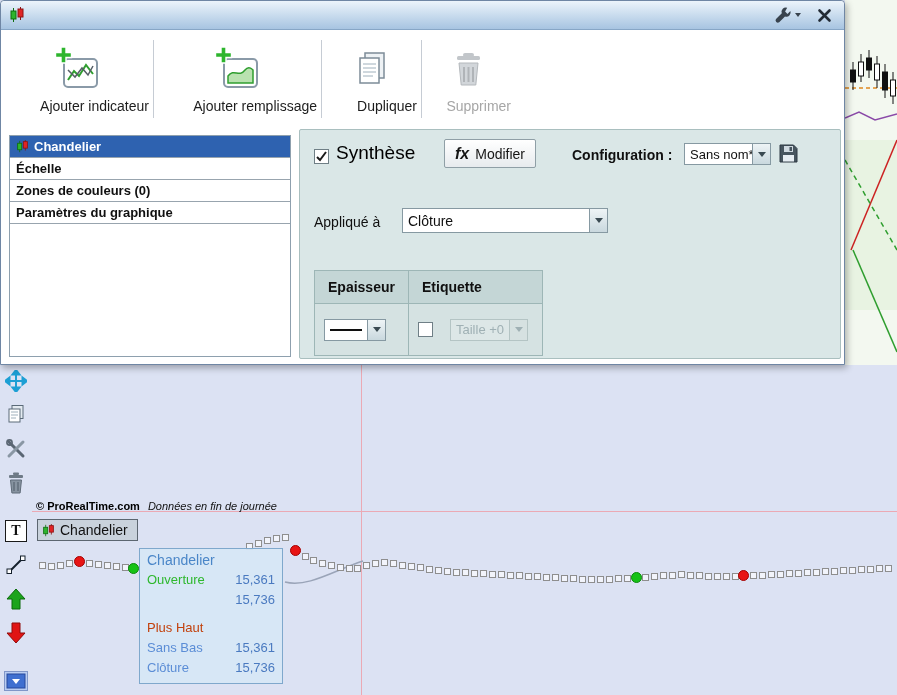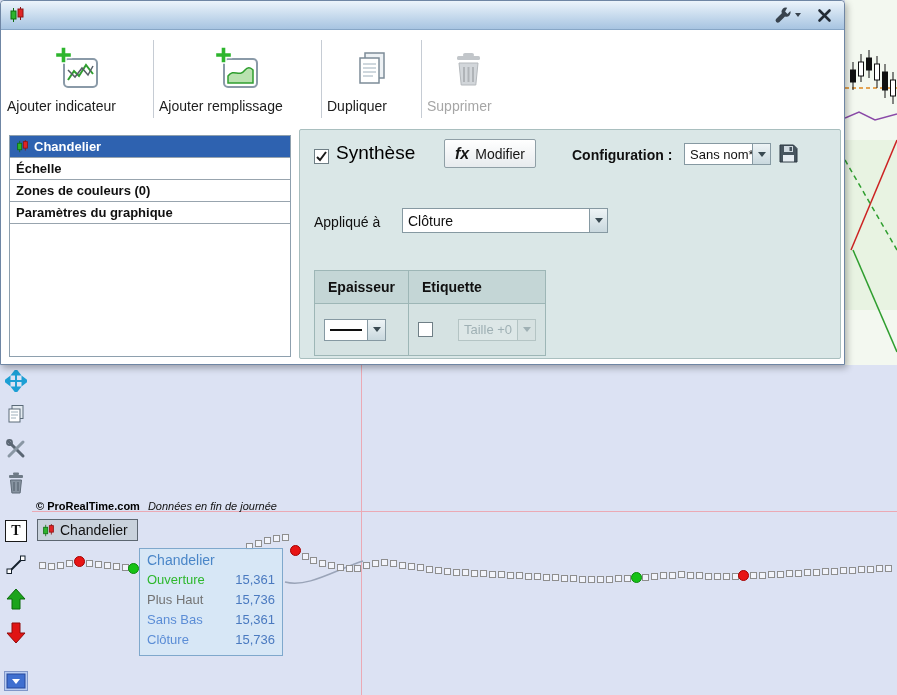--- a/index.html
+++ b/index.html
@@ -38,21 +38,21 @@
   .dialog{position:absolute;left:0;top:0;width:845px;height:365px;background:#fff;border:1px solid #6f86a4;border-radius:4px 4px 0 0;box-shadow:2px 3px 7px rgba(0,0,0,.3);z-index:10}
   .titlebar{position:absolute;left:0;top:0;right:0;height:29px;background:linear-gradient(#ecf4fb,#a7c4e1);border-bottom:1px solid #87a6c6;display:flex;align-items:center;padding:0 8px;border-radius:4px 4px 0 0}
   .title{font-size:15px;font-weight:bold;color:#0c2247;margin-left:8px}
   .tb-actions{margin-left:auto;display:flex;align-items:center;gap:16px;padding-right:4px}
   .wrench-wrap{display:flex;align-items:center;gap:2px;cursor:pointer}
   .caret{width:0;height:0;border-left:3.5px solid transparent;border-right:3.5px solid transparent;border-top:4.5px solid #39434e}
   .close-btn{cursor:pointer;display:flex}
 
   
   .toolbar{position:absolute;left:0;top:29px;width:100%;height:96px;background:#fff}
-  .tb-btn{position:absolute;top:16px;text-align:left;cursor:pointer}
+  .tb-btn{position:absolute;top:16px;text-align:right;cursor:pointer}
   .tb-ico{display:flex;justify-content:center;height:48px}
   .tb-label{font-size:14px;color:#1d1d1d;margin-top:4px;white-space:nowrap}
   .tb-btn.disabled{cursor:default}
   .tb-btn.disabled .tb-label{color:#a6a6a6}
   .tb-sep{position:absolute;top:10px;height:78px;width:1px;background:#c6ccd4}
 
   
   .list-panel{position:absolute;left:8px;top:134px;width:282px;height:222px;background:#fff;border:1px solid #8ea0ae}
   .list-item{height:22px;border-bottom:1px solid #98a4ae;font-size:13px;font-weight:bold;color:#101010;padding-left:6px;display:flex;align-items:center;gap:5px;background:#fff;cursor:pointer}
   .list-item.selected{background:#2e62b0;color:#fff}
@@ -78,21 +78,21 @@
   .dd.disabled .dd-text{color:#9fb0b4}
   .dd.disabled .dd-btn{background:#d6e1e1;border-left-color:#b4c4c4}
   .dd.disabled .arrow-down{border-top-color:#9fb0b4}
   .prop-table{position:absolute;left:14px;top:140px;border-collapse:collapse}
   .prop-table th{background:#c4d6d6;border:1px solid #9db6b6;font-size:14px;font-weight:bold;color:#101010;text-align:left;padding:8px 13px}
   .prop-table td{background:#d5e2e2;border:1px solid #9db6b6;height:52px;padding:0 9px;vertical-align:middle}
   .th-1{width:94px}.th-2{width:134px}
   .dd-line{width:62px;height:22px}
   .line-sample{flex:1;display:flex;align-items:center;padding:0 5px}
   .line-sample i{display:block;width:100%;height:2px;background:#101010}
-  .etq-cell{display:flex;align-items:center;gap:25px}
+  .etq-cell{display:flex;align-items:center;gap:17px}
   .dd-size{width:78px;height:22px}
 </style>
 </head>
 <body>
 
 <div class="screen">
 
   <div class="bg-strip">
     <svg width="52" height="365">
       <rect x="0" y="140" width="52" height="170" fill="#e8f3e2"></rect>
@@ -227,21 +227,21 @@
         <div class="marker m-red" style="left: 738px; top: 205px;"></div>
       </div>
 
     <div class="tooltip">
       <div class="tt-title">Chandelier</div>
       <div class="tt-row">
         <span class="tt-label" style="color: rgb(46, 184, 46);">Ouverture</span>
         <span class="tt-value" style="color: rgb(74, 122, 192);">15,361</span>
       </div>
       <div class="tt-row">
-        <span class="tt-label" style="color: #737373;">Plus Haut</span>
+        <span class="tt-label" style="color: #c2410c; margin-top: 28px;">Plus Haut</span>
         <span class="tt-value" style="color: rgb(74, 122, 192);">15,736</span>
       </div>
       <div class="tt-row">
         <span class="tt-label" style="color: rgb(91, 141, 214);">Sans Bas</span>
         <span class="tt-value" style="color: rgb(74, 122, 192);">15,361</span>
       </div>
       <div class="tt-row">
         <span class="tt-label" style="color: rgb(91, 141, 214);">Clôture</span>
         <span class="tt-value" style="color: rgb(74, 122, 192);">15,736</span>
       </div>

